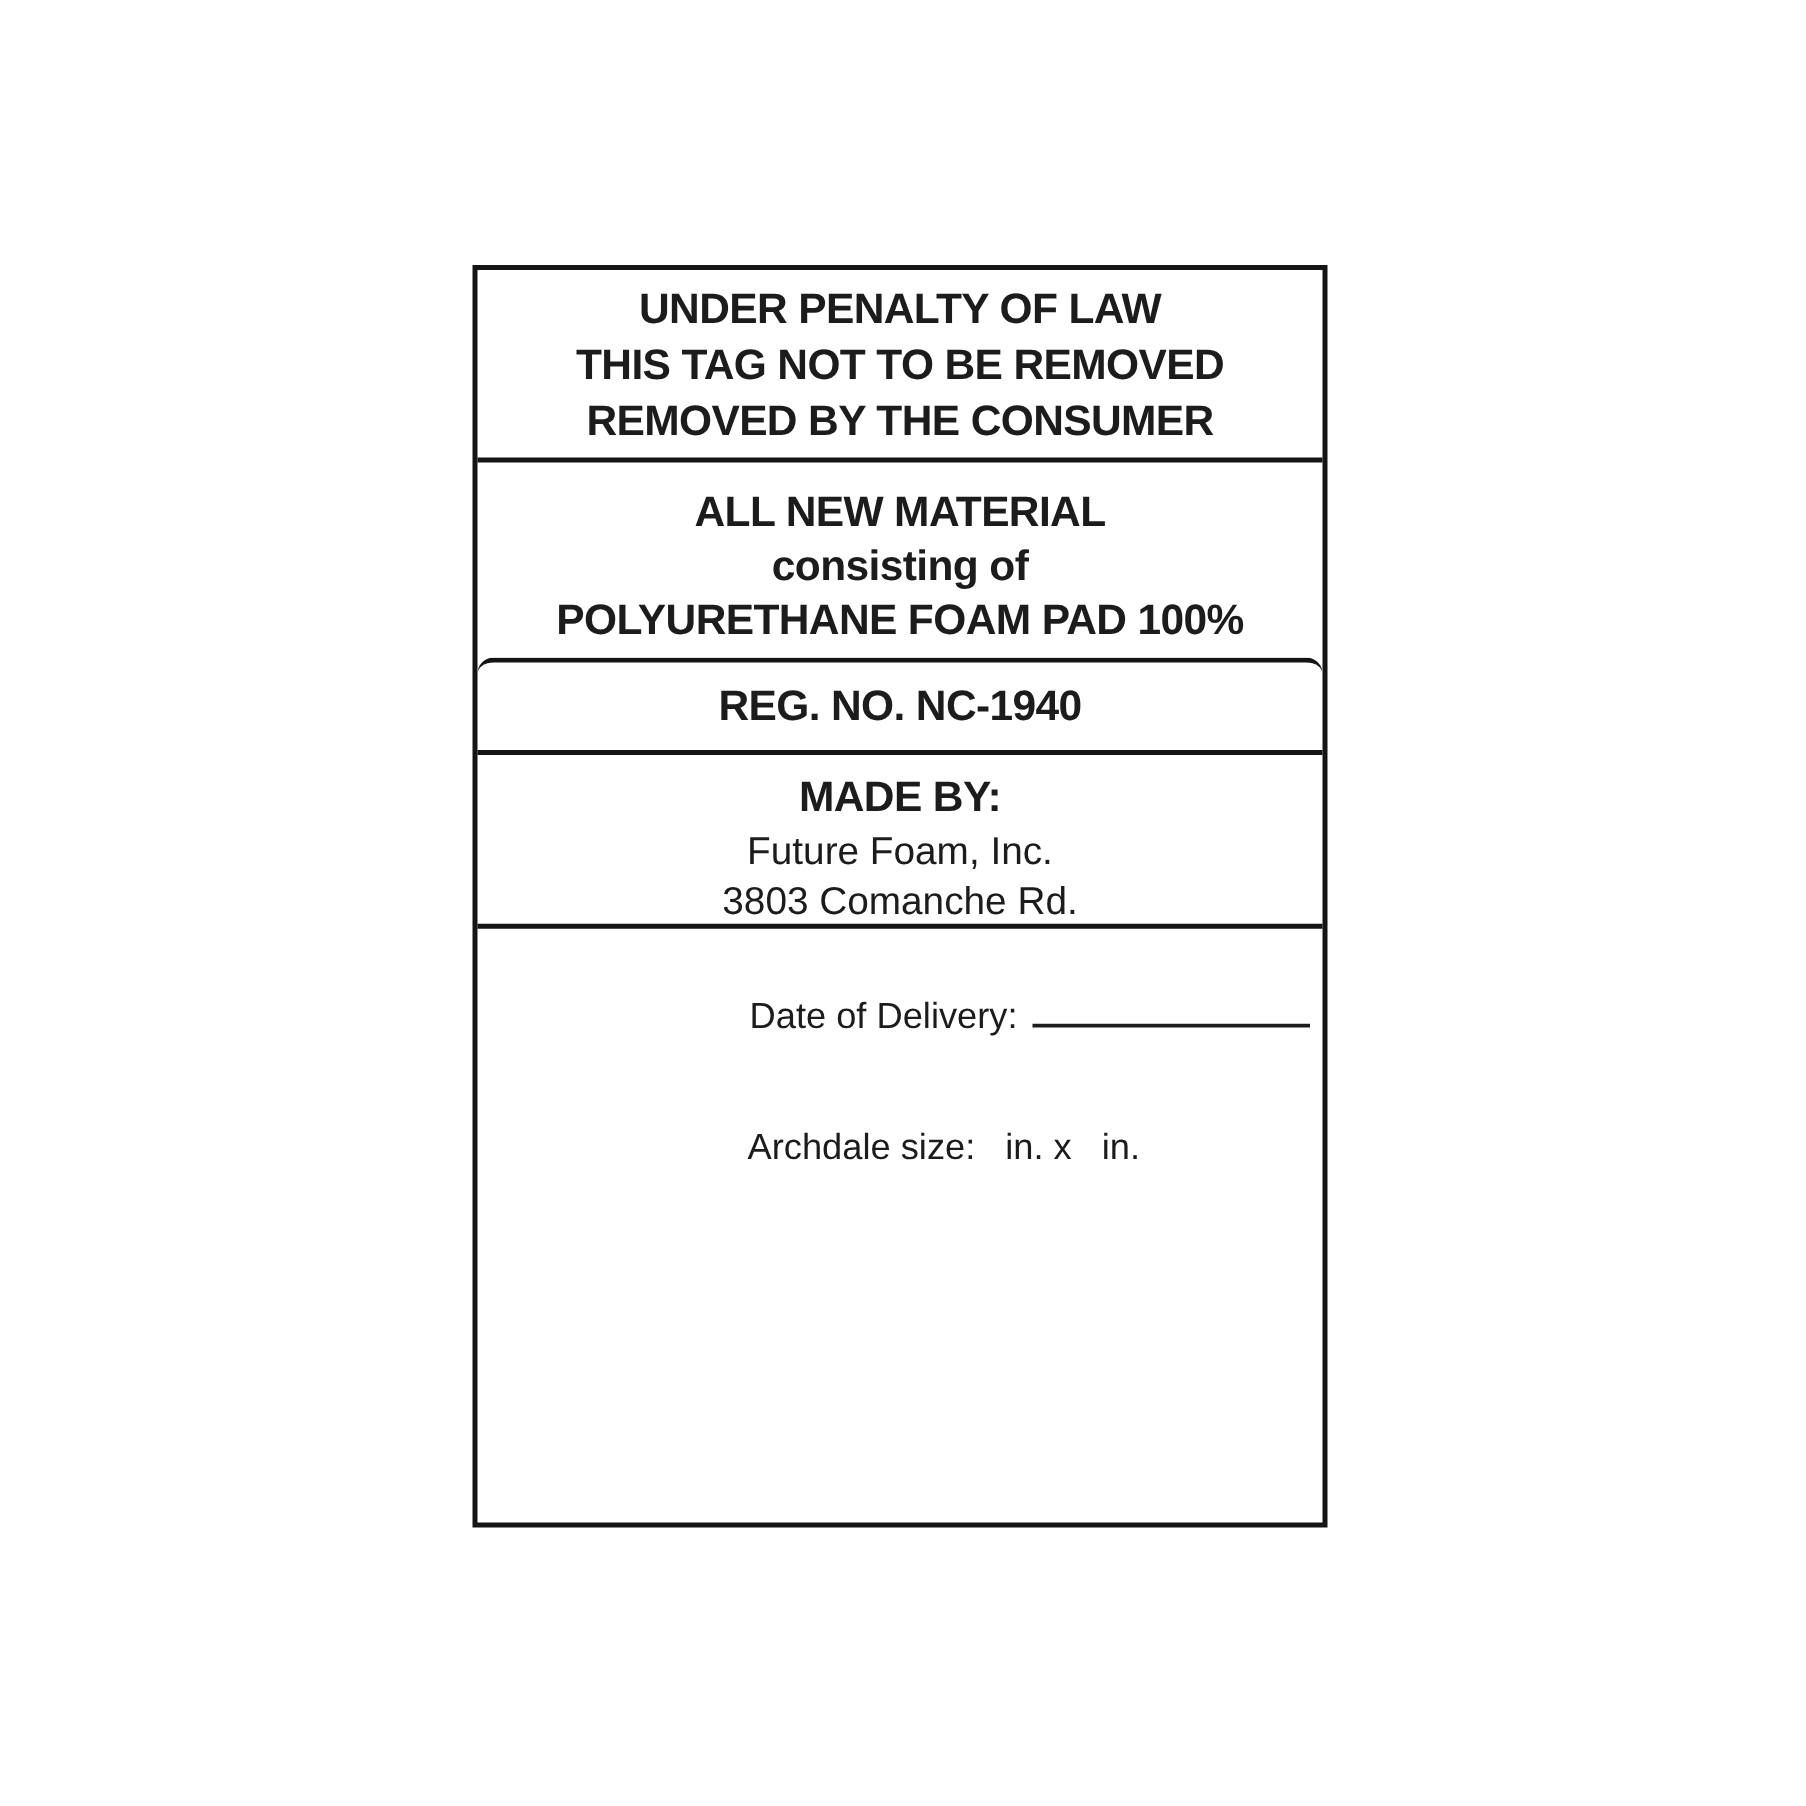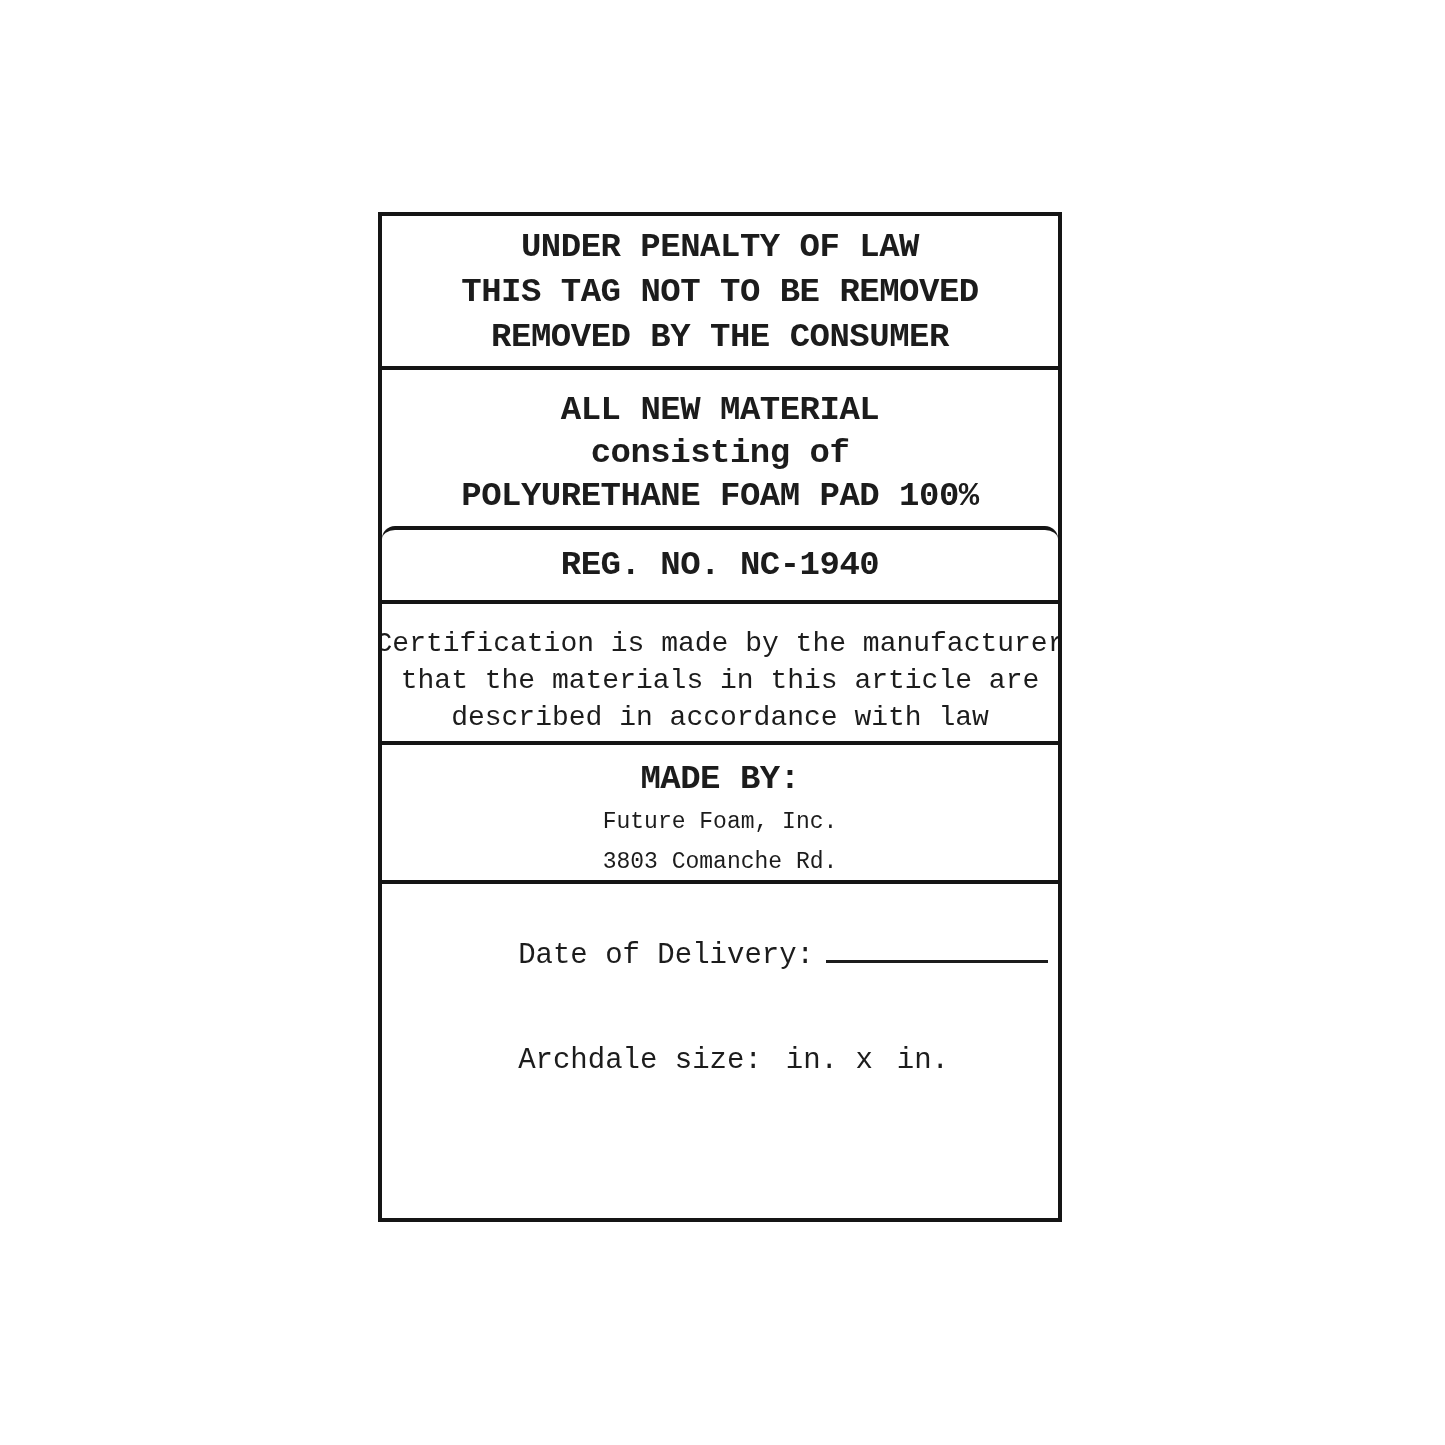--- a/index.html
+++ b/index.html
@@ -1,20 +1,20 @@
 <!DOCTYPE html>
 <html style="--background: #ffffff; --text: #1c1c1c; --border: #151515;"><head>
 <meta charset="utf-8">
 <style>
   :root {
     --background: #ffffff;
     --text: #1c1c1c;
     --border: #151515;
   }
-  * { margin: 0; padding: 0; box-sizing: border-box; font-family: Liberation Mono, monospace; }
+  * { margin: 0; padding: 0; box-sizing: border-box; }
   html, body {
     width: 1445px; height: 1445px;
     background: var(--background);
     font-family: "Liberation Sans", sans-serif;
     color: var(--text);
     overflow: hidden;
   }
   .canvas {
     position: relative;
     width: 1445px; height: 1445px;
@@ -49,21 +49,21 @@
     line-height: 45px;
     letter-spacing: -0.5px;
   }
   .reg {
     font-weight: normal;
     font-size: 28px;
     line-height: 37px;
   }
   .reg-lg {
     font-weight: normal;
-    font-size: 23px;
+    font-size: 31px;
     line-height: 40px;
   }
   .s2 .line { line-height: 43px; }
   .fill-rows {
     padding-left: 20px;
     padding-right: 10px;
   }
   .fill-row {
     font-size: 29px;
     line-height: 35px;
@@ -94,25 +94,20 @@
     <section class="sec s2">
       <div class="line bold">ALL NEW MATERIAL</div>
       <div class="line bold">consisting of</div>
       <div class="line bold">POLYURETHANE FOAM PAD 100%</div>
     </section>
 
     <section class="sec s3">
       <div class="line bold">REG. NO. NC-1940</div>
     </section>
 
-    <section class="sec s4">
-      <div class="line reg">Certification is made by the manufacturer</div>
-      <div class="line reg">that the materials in this article are</div>
-      <div class="line reg">described in accordance with law</div>
-    </section>
 
     <section class="sec s5">
       <div class="line bold">MADE BY:</div>
       <div class="line reg-lg">Future Foam, Inc.</div>
       <div class="line reg-lg">3803 Comanche Rd.</div>
     </section>
 
     <section class="sec s6">
       <div class="fill-rows">
         <div class="fill-row">

